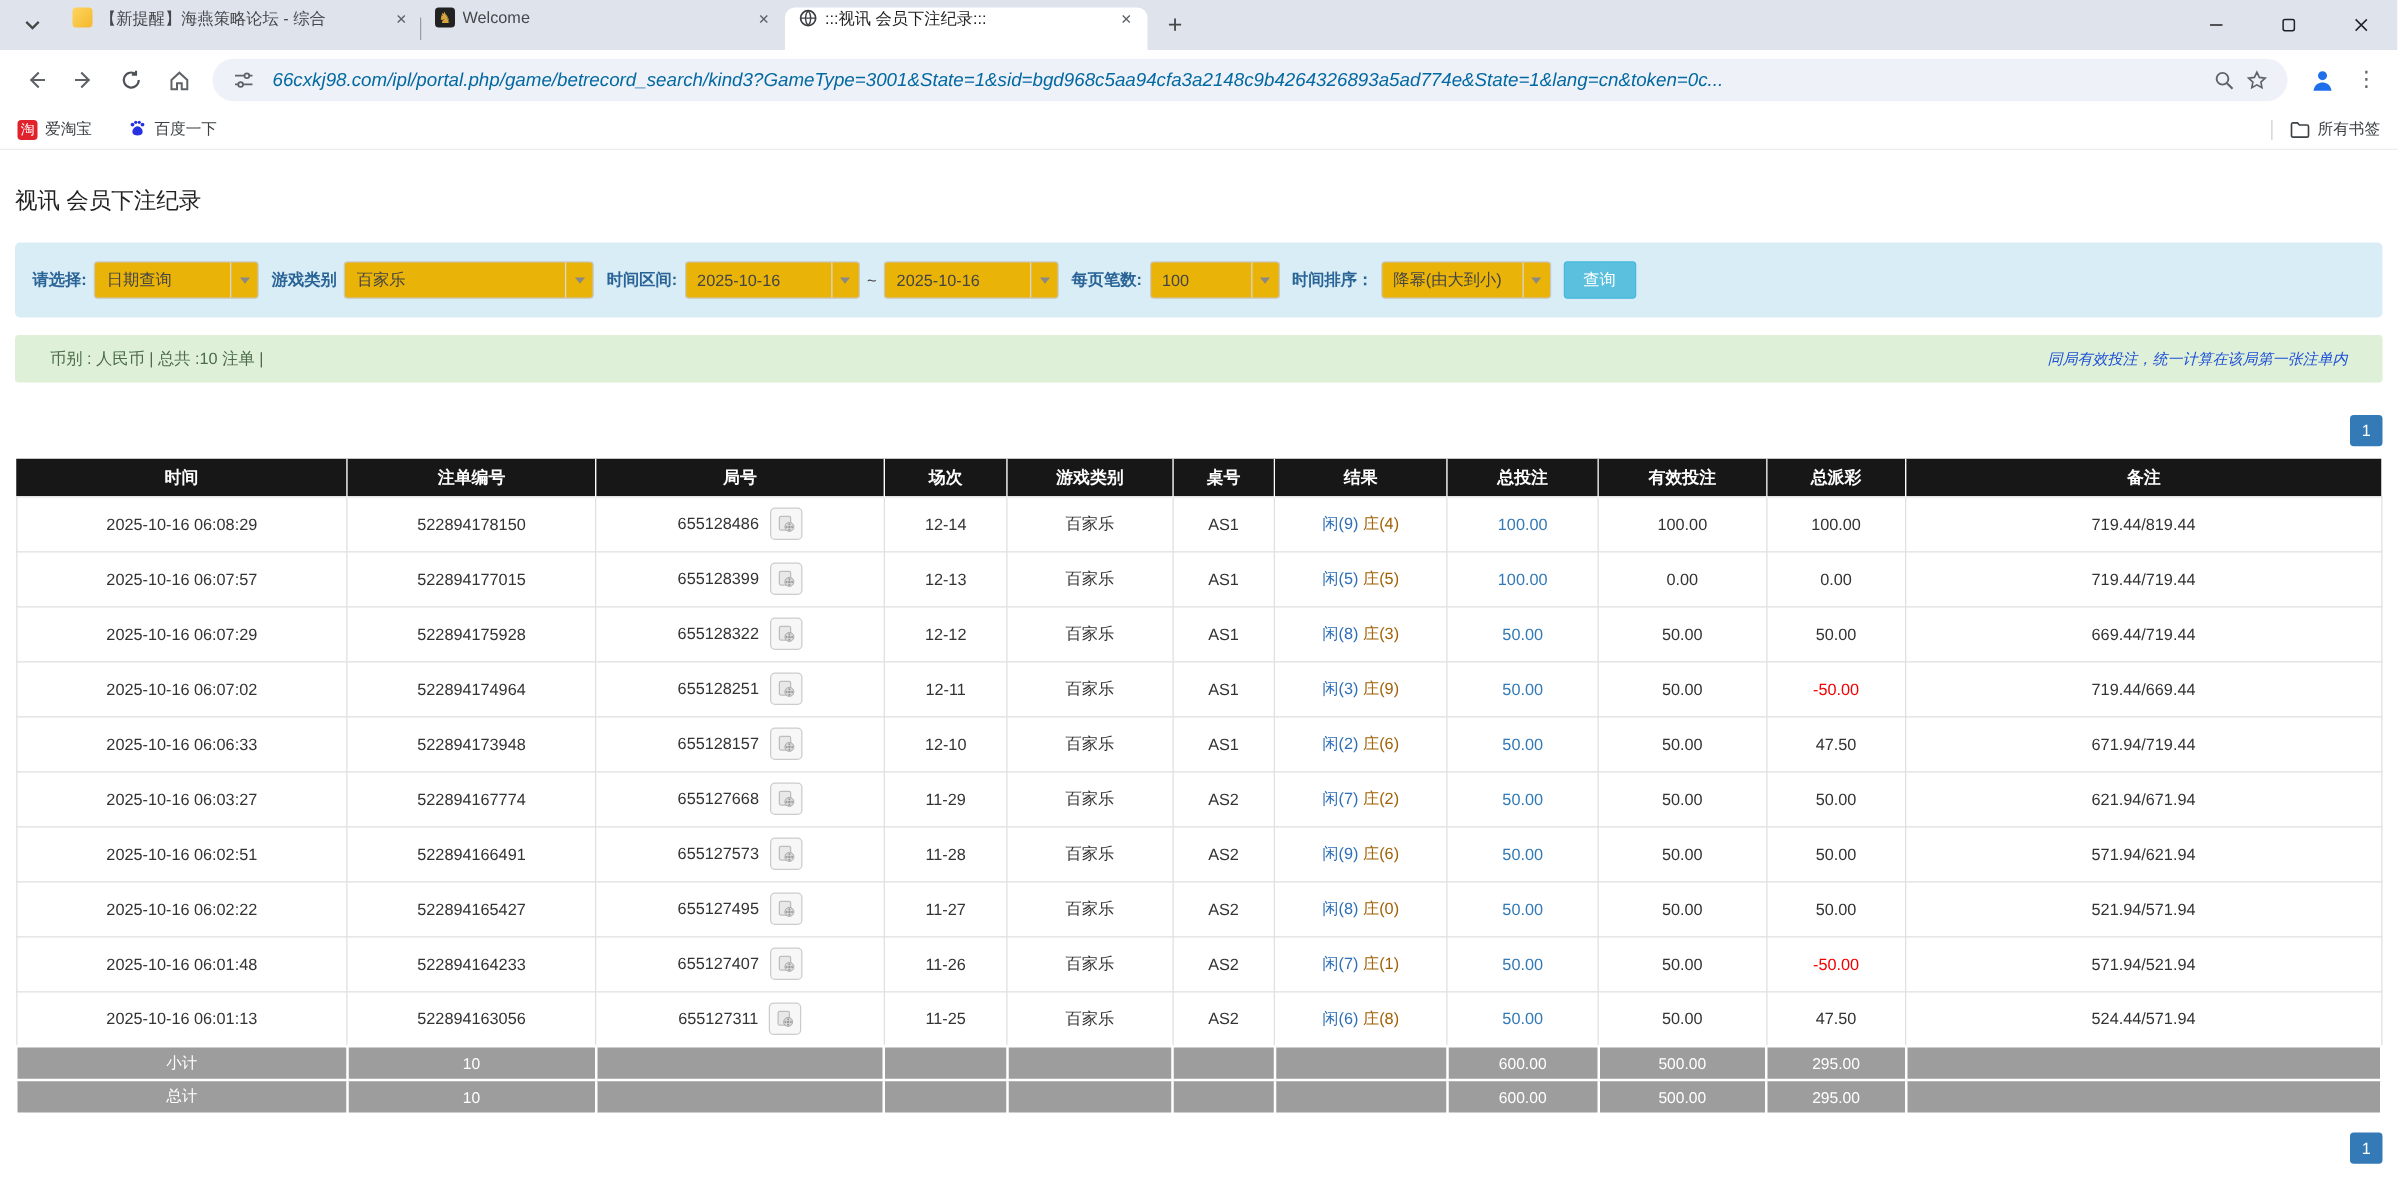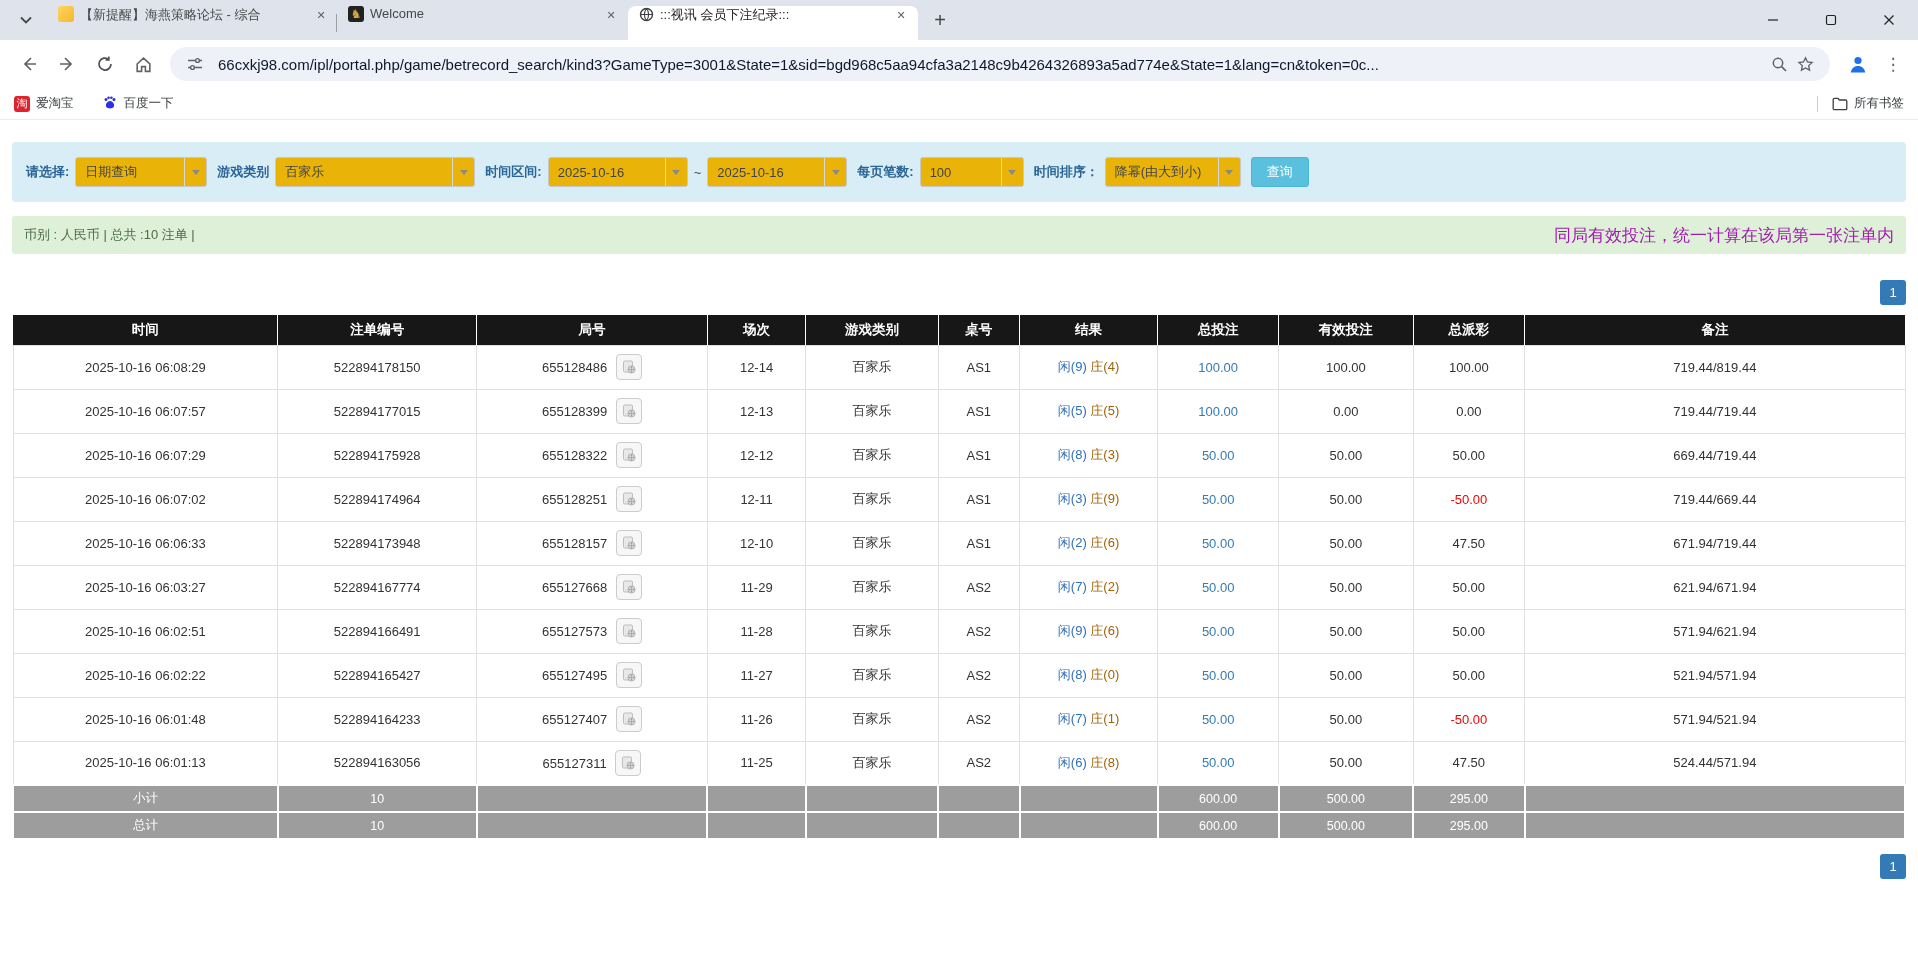--- a/index.html
+++ b/index.html
@@ -23,21 +23,21 @@
   .newtab-btn { width:28px; height:28px; margin-left:8px; display:flex; align-items:center; justify-content:center;
     font-size:20px; color:#454746; }
   .win-controls { position:absolute; right:0; top:0; height:40px; display:flex; }
   .win-btn { width:58px; height:40px; display:flex; align-items:center; justify-content:center; font-size:13px; color:#202124; }
 
   .toolbar { height:48px; background:#fff; display:flex; align-items:center; padding:0 10px; }
   .nav-ico { width:34px; height:34px; display:flex; align-items:center; justify-content:center;
     font-size:19px; color:#5f6368; border-radius:50%; margin:0 2px; }
   .urlbar { flex:1; height:34px; margin:0 8px; background:#eef1f8; border-radius:17px; display:flex;
     align-items:center; padding:0 12px; }
-  .url-text { flex:1; font-size:15px; color:#0f172a; white-space:nowrap; overflow:hidden; margin-left:10px; }
+  .url-text { flex:1; font-size:15px; color:#0369a1; white-space:nowrap; overflow:hidden; margin-left:10px;font-style:italic; }
   .url-ico { width:26px; height:26px; display:flex; align-items:center; justify-content:center; color:#5f6368; }
   .avatar { width:32px; height:32px; border-radius:50%; display:flex; align-items:center; justify-content:center; margin:0 4px; }
   .kebab { width:30px; height:30px; display:flex; align-items:center; justify-content:center; font-size:17px; color:#5f6368; }
 
   .bookmarks { height:32px; background:#fff; display:flex; align-items:center; padding:0 14px;
     border-bottom:1px solid #ececec; }
   .bm-item { display:flex; align-items:center; margin-right:28px; font-size:12.5px; color:#3c4043; }
   .bm-item .bm-ico { margin-right:6px; }
   .bm-tao { width:16px; height:16px; background:#e0222c; border-radius:3px; color:#fff; font-size:11px;
     display:flex; align-items:center; justify-content:center; }
@@ -56,23 +56,23 @@
   .combo { height:30px; background:#eab308; border:1px solid #c8c8c8; border-radius:3px; display:flex; align-items:stretch; }
   .combo-text { padding:0 9px; font-size:13px; color:#444; display:flex; align-items:center; white-space:nowrap; flex:1; }
   .combo-arrow { width:22px; border-left:1px solid #d8d8d8; display:flex; align-items:center; justify-content:center; }
   .combo-arrow i { width:0; height:0; border-left:4px solid transparent; border-right:4px solid transparent; border-top:5px solid #888; }
   .w130{width:132px} .w200{width:200px} .w140{width:140px} .w100{width:104px} .w135{width:136px}
   .tilde { font-size:13px; color:#444; margin:0 6px; }
   .search-btn { height:30px; margin-left:10px; padding:0 15px; background:#5bc0de; border:1px solid #46b8da;
     border-radius:3px; color:#fff; font-size:13px; cursor:pointer; }
 
   .info-bar { margin-top:14px; height:38px; background:#dff0d8; border-radius:3px; display:flex;
-    align-items:center; justify-content:space-between; padding:0 12px; }
+    align-items:center; justify-content:space-between; padding:0 28px; }
   .info-left { font-size:13px; color:#4c6b4c; }
-  .info-right { font-size:17px; color:#a21caf; }
+  .info-right { font-size:12px; color:#1d4ed8;font-style:italic; }
 
   .pager { display:flex; justify-content:flex-end; }
   .pager.top { margin:26px 0 10px 0; }
   .pager.bottom { margin-top:14px; }
   .page-btn { min-width:26px; height:25px; background:#337ab7; border-radius:3px; color:#fff;
     font-size:13px; display:flex; align-items:center; justify-content:center; cursor:pointer; }
 
   table.records { width:100%; border-collapse:collapse; table-layout:fixed; }
   .records th { background:#171717; color:#fff; font-size:13.5px; font-weight:bold; height:30px;
     border-right:1px solid #fff; }
@@ -213,20 +213,21 @@
   <span class="bm-right">
     <span class="bm-divider"></span>
     <svg width="16" height="14" viewBox="0 0 16 14">
         <path d="M1.2 2.5 C1.2 1.8,1.7 1.3,2.4 1.3 H6 L7.5 3 H13.6 C14.3 3,14.8 3.5,14.8 4.2 V11.5 C14.8 12.2,14.3 12.7,13.6 12.7 H2.4 C1.7 12.7,1.2 12.2,1.2 11.5 Z" fill="none" stroke="#3c4043" stroke-width="1.3"></path>
       </svg>
     <span>所有书签</span>
   </span>
 </div>
 
 <div class="page">
+  <div class="page-title">视讯 会员下注纪录</div>
 
   <div class="filter-panel">
     <span class="flabel" style="margin-left:0">请选择:</span>
     <div class="combo w130">
       <span class="combo-text">日期查询</span>
       <span class="combo-arrow">
           <i></i>
         </span>
     </div>
     <span class="flabel">游戏类别</span>

